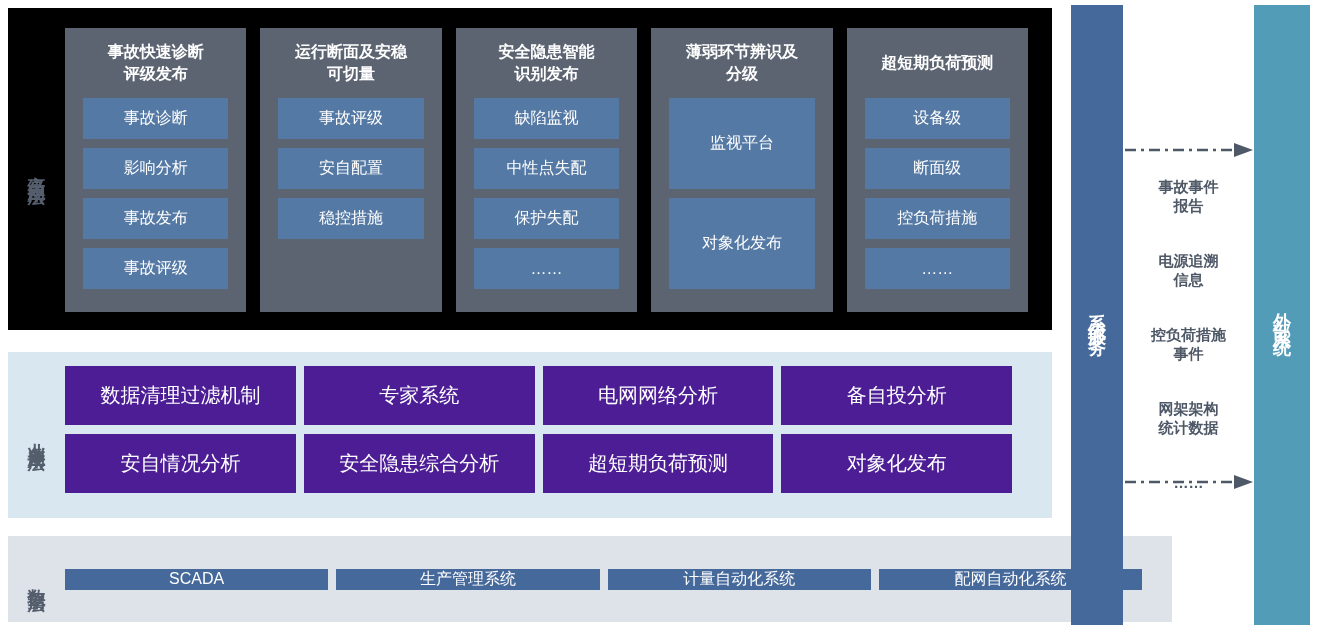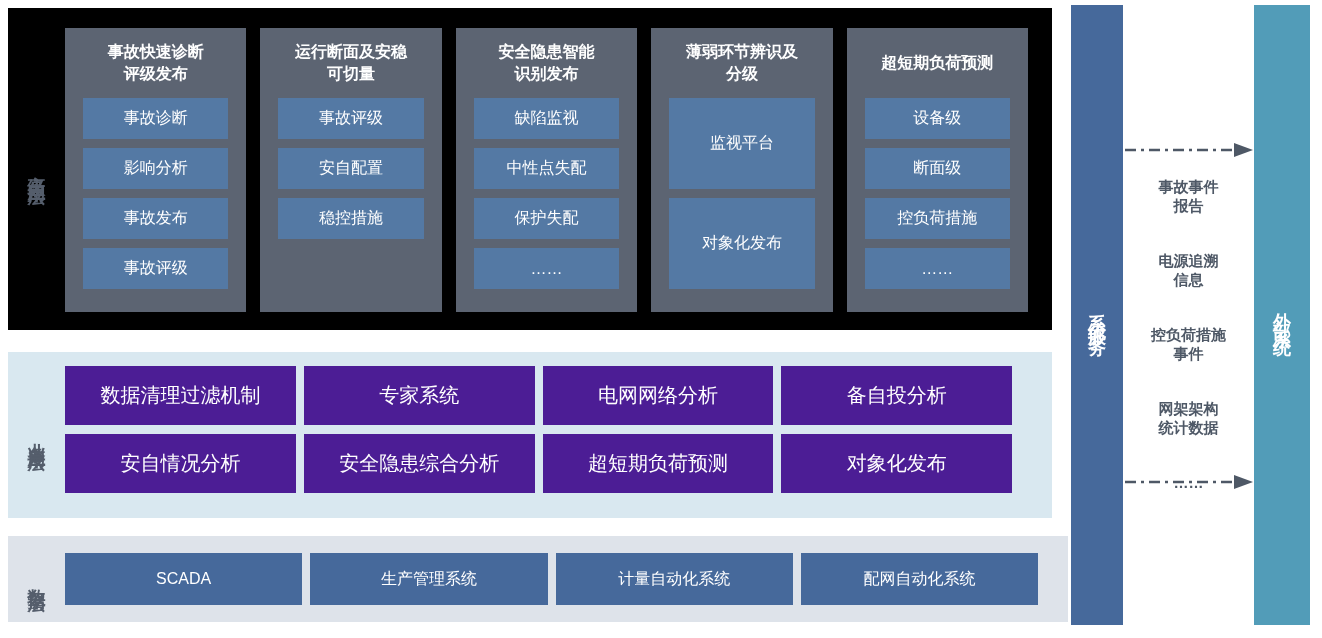--- a/index.html
+++ b/index.html
@@ -4,21 +4,21 @@
 <style>
   * { margin:0; padding:0; box-sizing:border-box; }
   html,body { width:1322px; height:638px; background:#ffffff;
     font-family:"Liberation Sans","DejaVu Sans",sans-serif; }
   body { position:relative; overflow:hidden; }
 
   
   .panel { position:absolute; left:8px; display:flex; }
   .panel-top { top:8px;  width:1044px; height:322px; background:#000000; }
   .panel-mid { top:352px; width:1044px; height:166px; background:#d9e8f0; }
-  .panel-bot { top:536px; width:1060px; height:86px;  background:#dee3ea; }
+  .panel-bot { top:536px; width:1164px; height:86px;  background:#dee3ea;align-items:center; }
 
   .label-area { width:57px; flex-shrink:0; display:flex; align-items:center; justify-content:center; }
   .layer-label { writing-mode:vertical-lr; text-orientation:upright;
     font-weight:700; font-size:18px; color:#555e6c; letter-spacing:3px; line-height:1; }
 
   
   .columns { flex:1; display:flex; gap:14px; margin:20px 24px 18px 0; }
   .app-column { flex:1; background:#5c6472; display:flex; flex-direction:column; padding:0 18px; }
   .col-title { height:70px; display:flex; align-items:center; justify-content:center;
     color:#ffffff; font-weight:700; font-size:16px; text-align:center;

